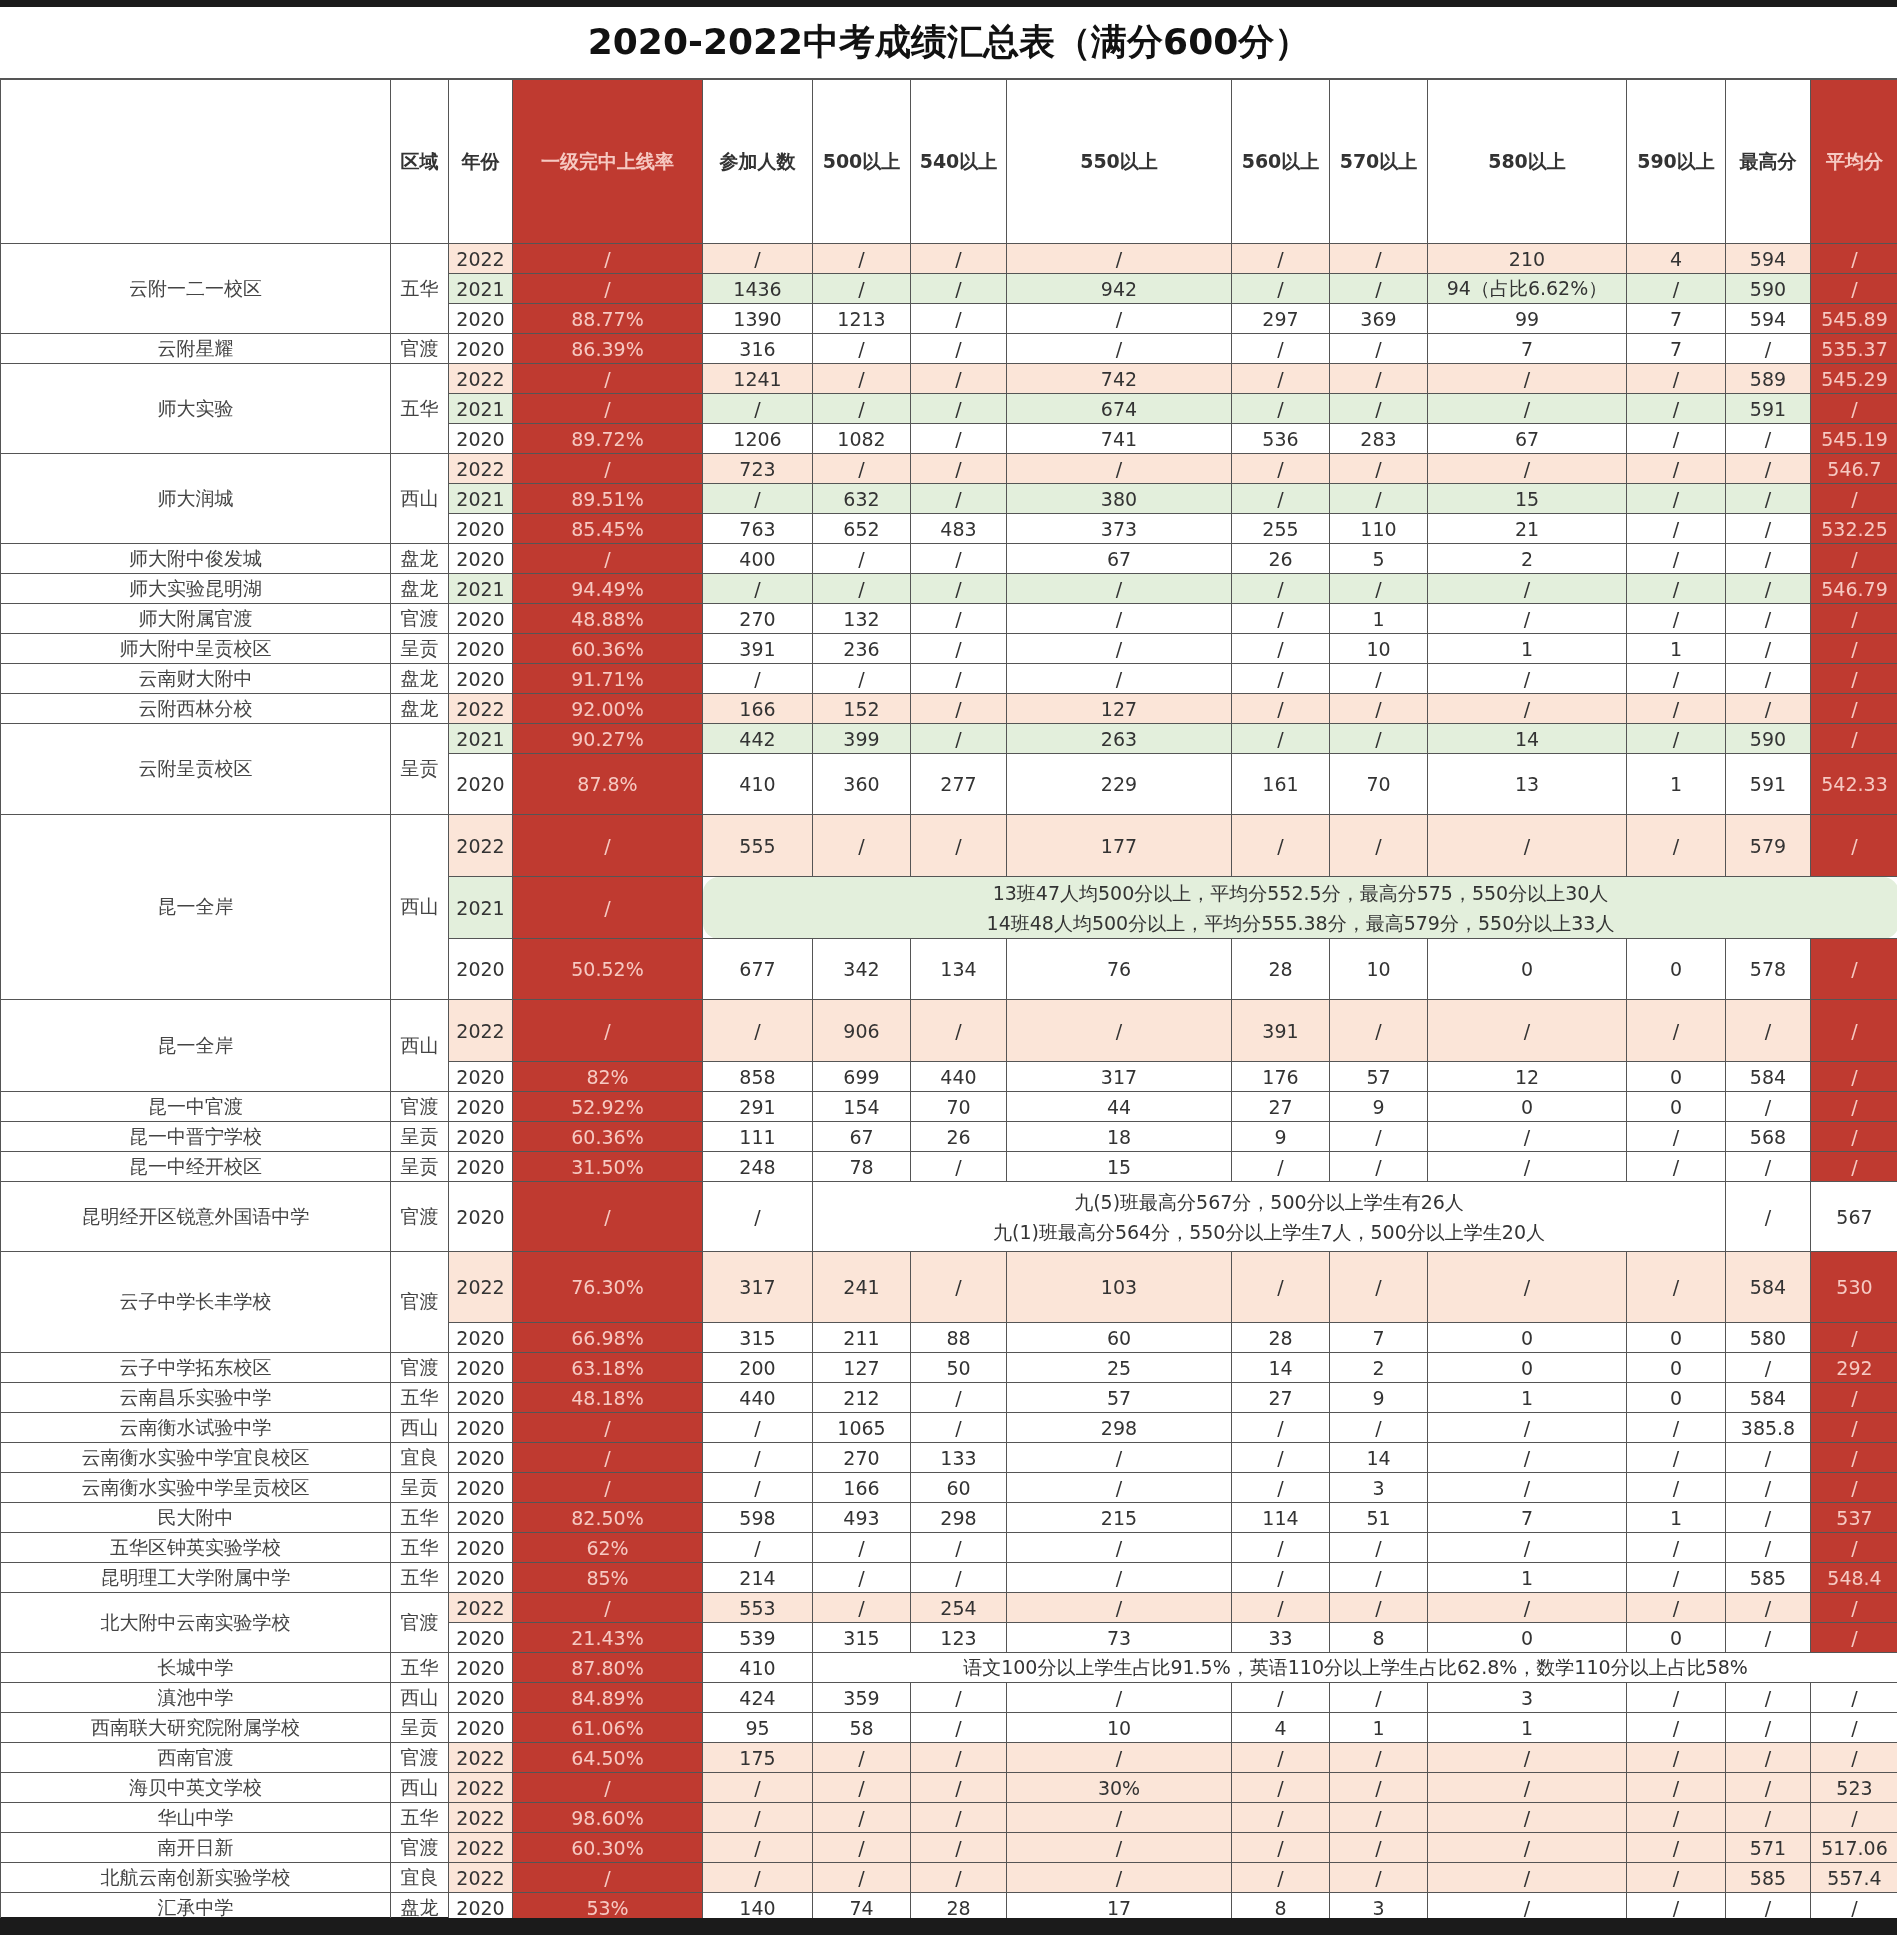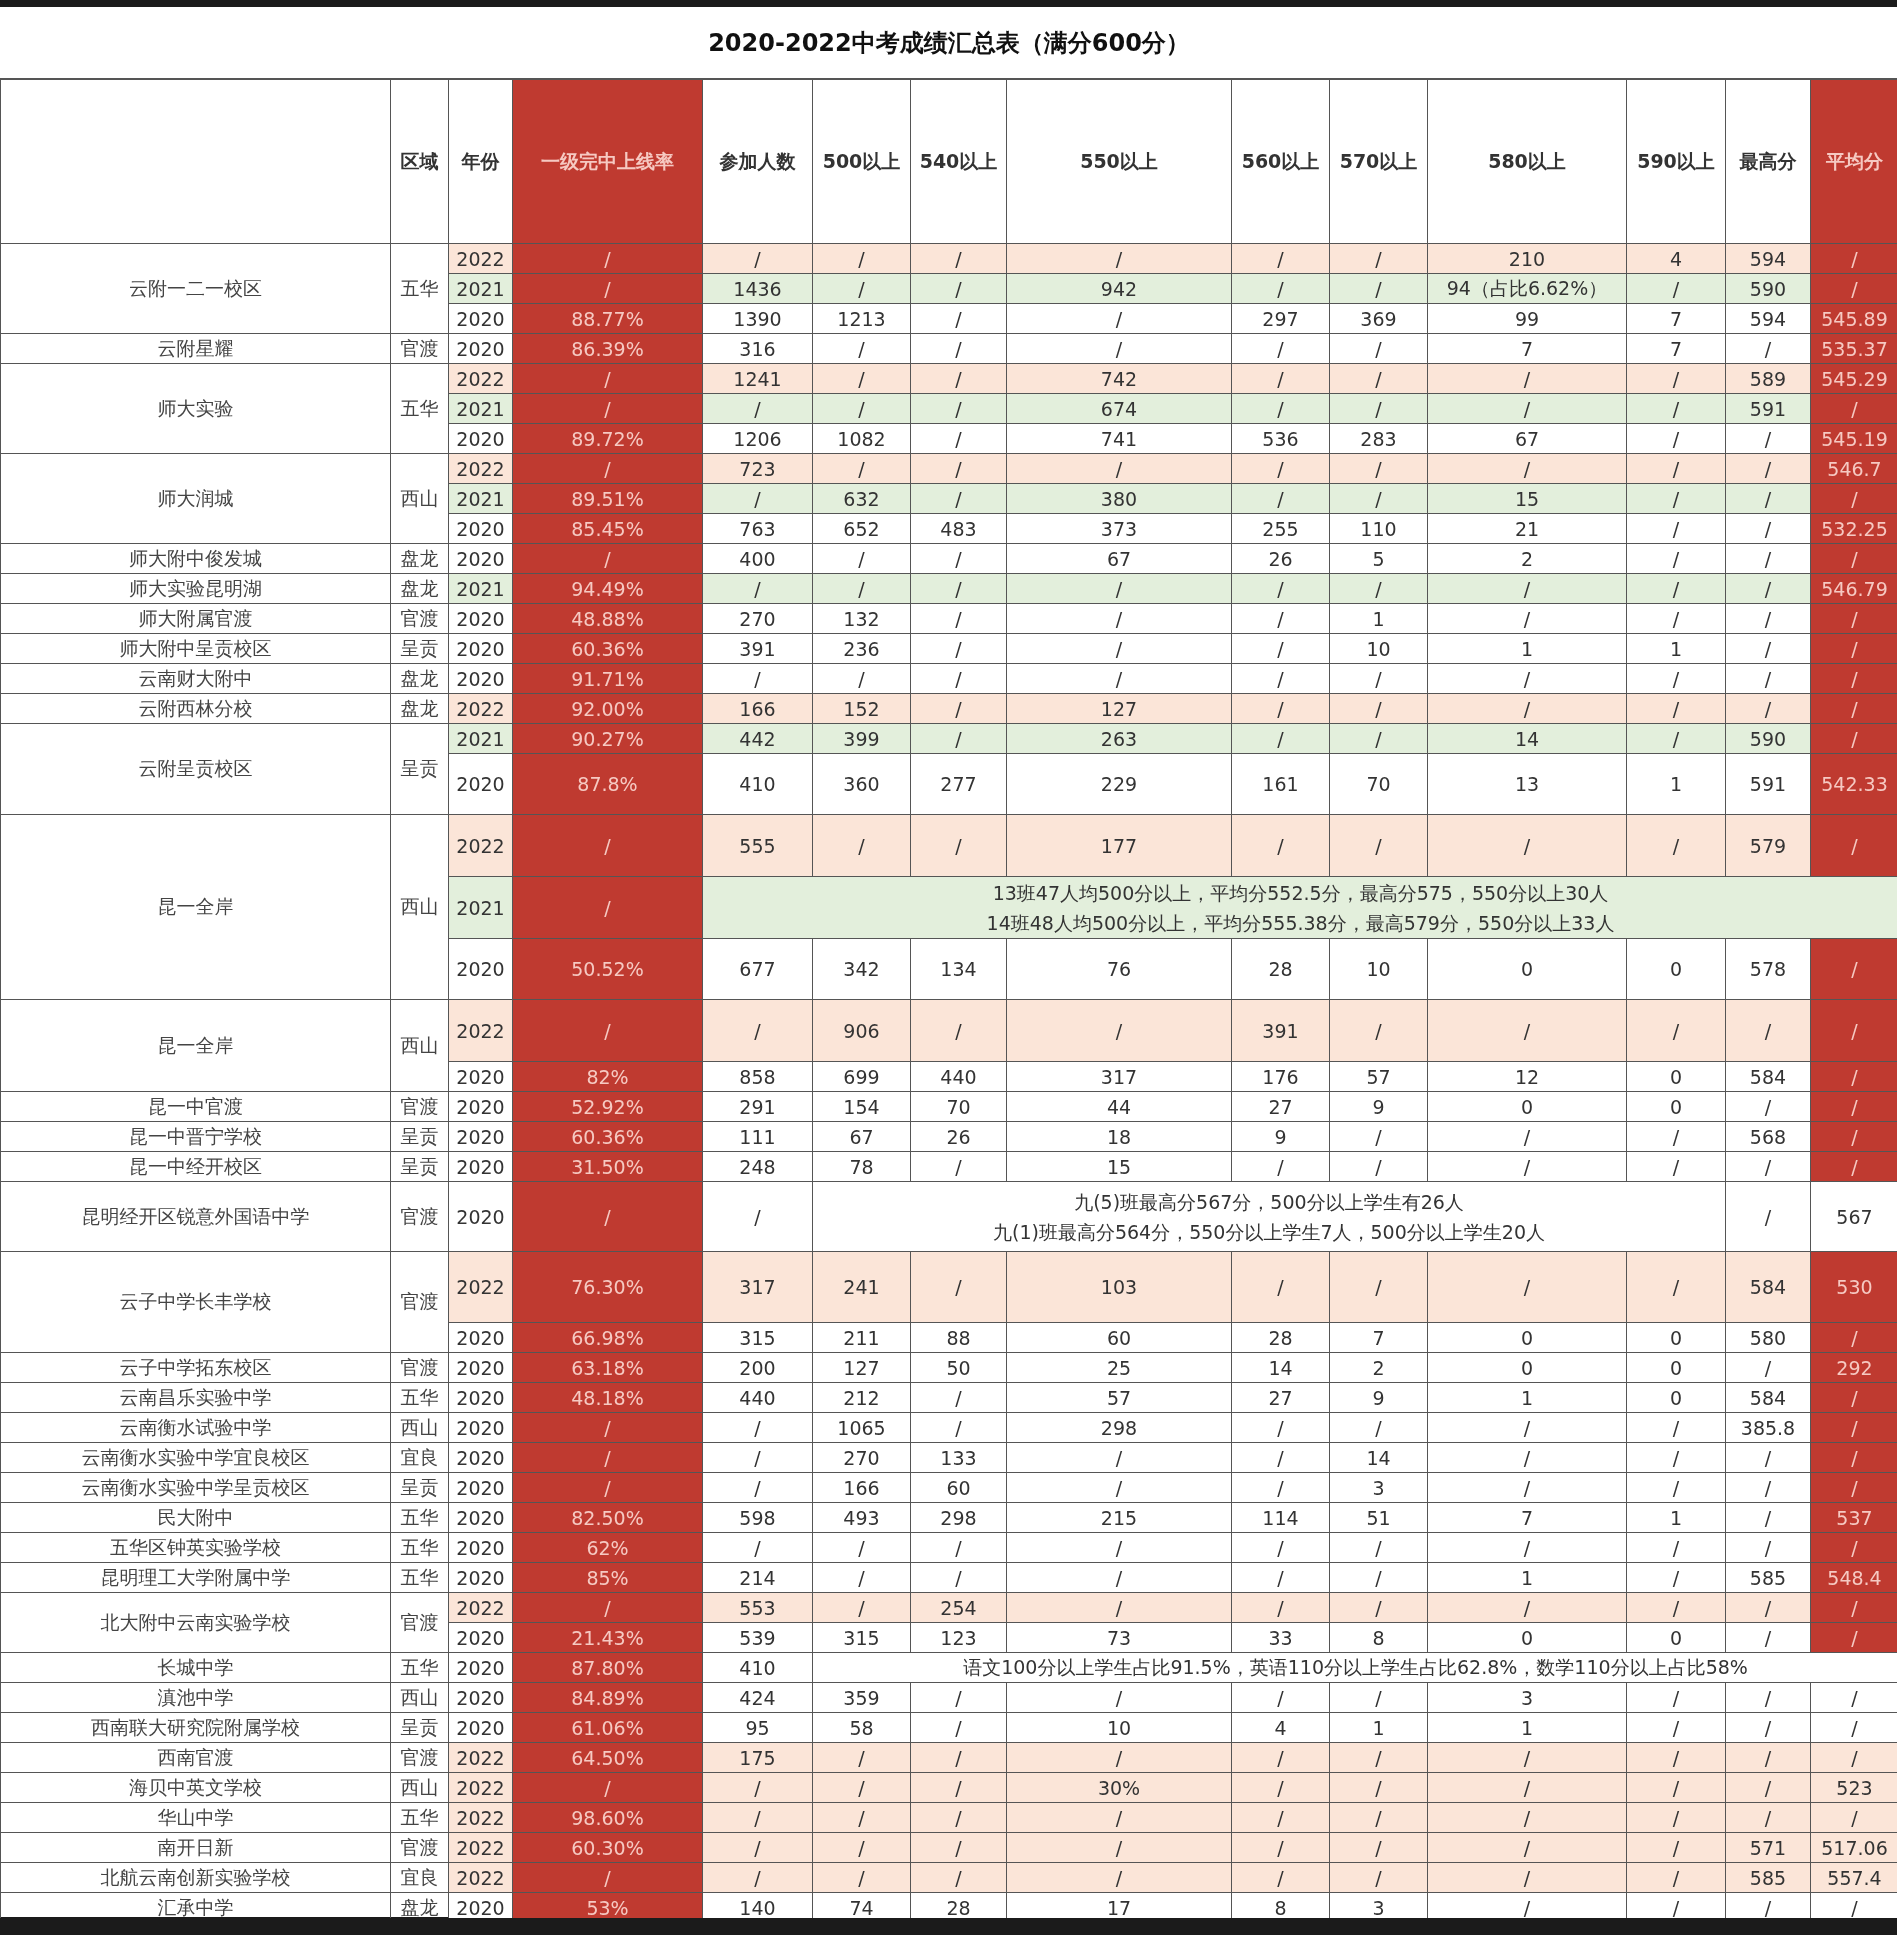--- a/index.html
+++ b/index.html
@@ -1,28 +1,28 @@
 <!DOCTYPE html>
 <html style="font-size:6.6px"><head>
 <meta charset="utf-8">
 <style>
   html,body{margin:0;padding:0;background:#1a1a1a;}
   body{width:1898px;height:1936px;overflow:hidden;font-family:"DejaVu Sans","Liberation Sans",sans-serif;}
   .topbar{height:7.4px;background:#1b1b1b;}
   .sheet{position:absolute;left:0;top:7.4px;width:1898px;height:1910px;background:#fff;}
-  .title{height:72px;display:flex;align-items:center;justify-content:center;font-size:24px;font-weight:bold;color:#111;border-bottom:1.6px solid #555;box-sizing:border-box;}
+  .title{height:72px;display:flex;align-items:center;justify-content:center;font-size:36px;font-weight:bold;color:#111;border-bottom:1.6px solid #555;box-sizing:border-box;}
   table{border-collapse:collapse;table-layout:fixed;width:1898px;}
   td,th{border:1.2px solid #555;text-align:center;vertical-align:middle;font-size:19px;color:#333;padding:0;overflow:hidden;white-space:nowrap;}
   th{font-weight:bold;height:163px;background:#fff;}
   td.name{color:#444;}
   .red{background:#bf3a30 !important;color:#f6c9c2 !important;}
   .y22{background:#fbe5d8;}
   .y21{background:#e3efdc;}
   .y20{background:#fff;}
-  .note{white-space:normal;line-height:30px;}
+  .note{white-space:normal;line-height:30px;border-radius:16px;}
   .bottombar{position:absolute;left:0;top:1918px;width:1898px;height:18px;background:#1b1b1b;}
 </style>
 </head>
 <body>
 
 <div class="topbar"></div>
 <div class="sheet">
   <div class="title">2020-2022中考成绩汇总表（满分600分）</div>
   <table>
     <colgroup>

